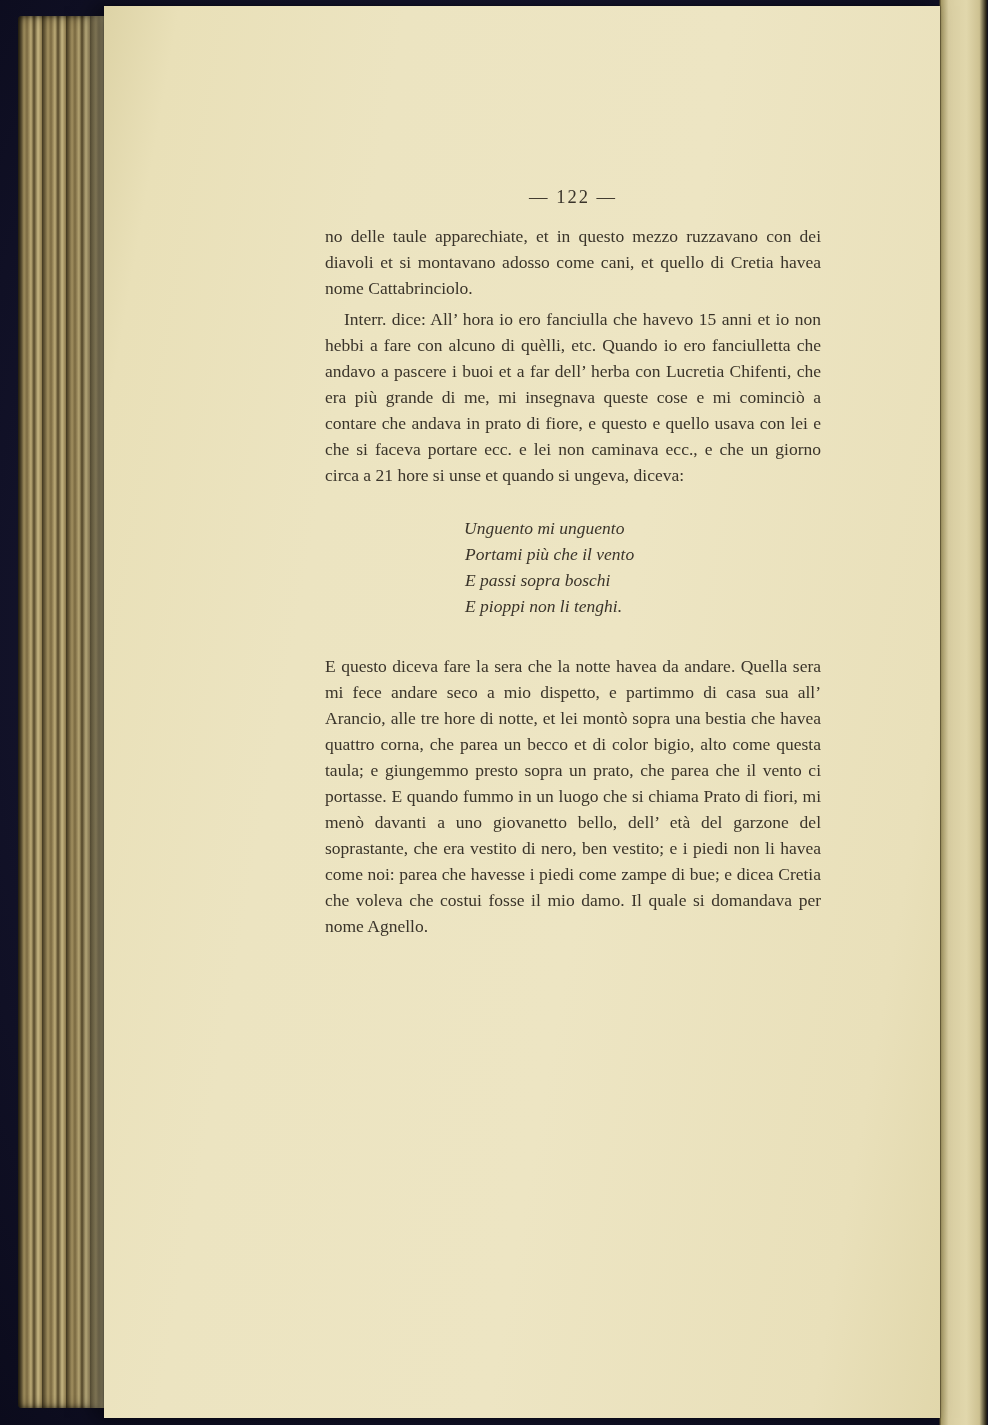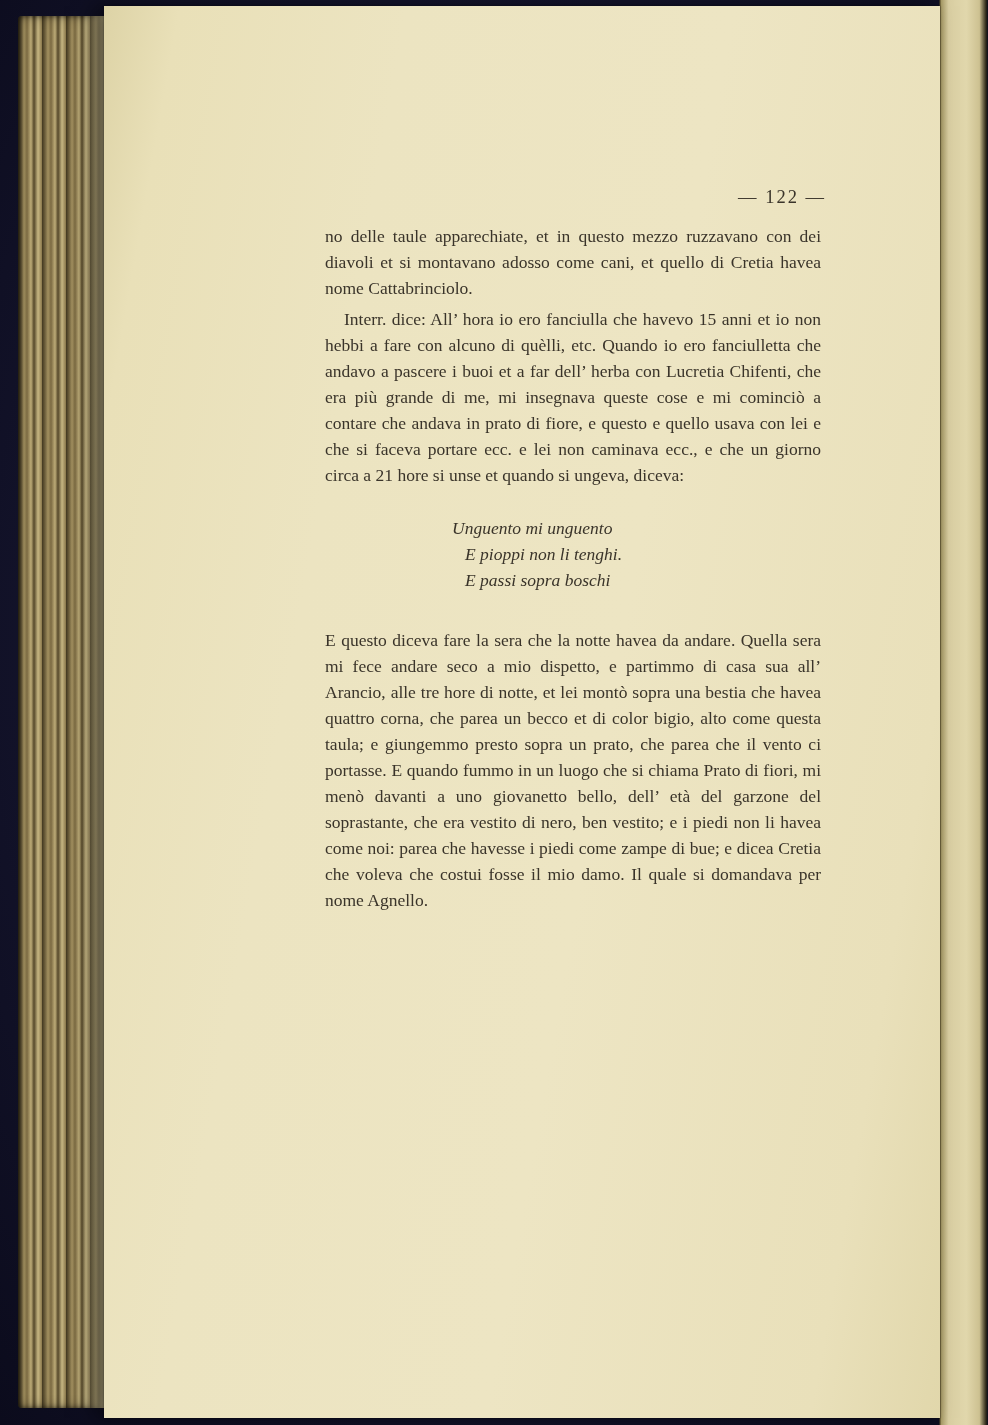--- a/index.html
+++ b/index.html
@@ -39,28 +39,28 @@
   .right-edge-line{
     position:absolute;left:939px;top:0;width:2px;height:1425px;
     background:rgba(90,78,44,.55);
   }
 
   .text-block{
     position:absolute;left:216px;top:178px;width:506px;
     color:#3a342a;font-size:17.5px;line-height:26px;text-align:justify;
   }
   .page-number{
-    text-align:right;font-size:18.5px;letter-spacing:2px;
+    text-align:center;font-size:18.5px;letter-spacing:2px;
     margin:0 0 13px 0;color:#3a342a;
   }
   p.para{margin:5px;}
   p.para.indent{text-indent:19px;}
   .verse{margin:27px 0 34px 128px;font-style:italic;text-align:left;}
   .verse .vline{margin-left:17px;}
-  .verse .vline.first{margin-left:4px;}
+  .verse .vline.first{margin-left:16px;}
 </style>
 </head>
 <body>
 
 <div class="photo-bg"></div>
 
 <div class="page-stack">
   <div class="page-stack-inner"></div>
 </div>
 
@@ -70,20 +70,21 @@
 <div class="page">
   <div class="text-block">
 
     <div class="page-number">— 122 —</div>
 
     <p class="para">no delle taule apparechiate, et in questo mezzo ruzzavano con dei diavoli et si montavano adosso come cani, et quello di Cretia havea nome Cattabrinciolo.</p>
     <p class="para indent">Interr. dice: All’ hora io ero fanciulla che havevo 15 anni et io non hebbi a fare con alcuno di quèlli, etc. Quando io ero fanciulletta che andavo a pascere i buoi et a far dell’ herba con Lucretia Chifenti, che era più grande di me, mi insegnava queste cose e mi cominciò a contare che andava in prato di fiore, e questo e quello usava con lei e che si faceva portare ecc. e lei non caminava ecc., e che un giorno circa a 21 hore si unse et quando si ungeva, diceva:</p>
 
     <div class="verse">
       <div class="vline first">Unguento mi unguento</div>
+      <div class="vline">Portami più che il vento</div>
+      <div class="vline">E passi sopra boschi</div>
       <div class="vline">E pioppi non li tenghi.</div>
-      <div class="vline">E passi sopra boschi</div>
     </div>
 
     <p class="para">E questo diceva fare la sera che la notte havea da andare. Quella sera mi fece andare seco a mio dispetto, e partimmo di casa sua all’ Arancio, alle tre hore di notte, et lei montò sopra una bestia che havea quattro corna, che parea un becco et di color bigio, alto come questa taula; e giungemmo presto sopra un prato, che parea che il vento ci portasse. E quando fummo in un luogo che si chiama Prato di fiori, mi menò davanti a uno giovanetto bello, dell’ età del garzone del soprastante, che era vestito di nero, ben vestito; e i piedi non li havea come noi: parea che havesse i piedi come zampe di bue; e dicea Cretia che voleva che costui fosse il mio damo. Il quale si domandava per nome Agnello.</p>
 
   </div>
 </div>
 
 </body></html>

